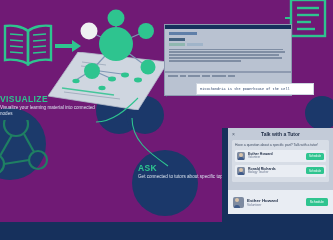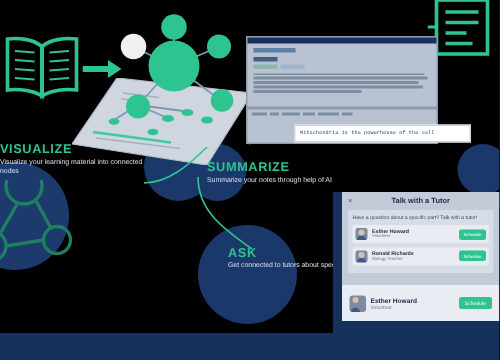--- a/index.html
+++ b/index.html
@@ -2,21 +2,21 @@
 <html><head>
 <meta charset="utf-8">
 <style>
   html,body{margin:0;padding:0;}
   body{
     width:333px;height:222px;overflow:hidden;
     background:#16305c;
     font-family:"Liberation Sans", sans-serif;
     position:relative;
   }
-  #stage{position:absolute;inset:0;background:#000000;overflow:hidden;}
+  #stage{position:absolute;inset:0;background:#701a75;overflow:hidden;}
 
   
   .blob{position:absolute;border-radius:50%;background:#1c3a6b;}
   .blob-bl{width:72px;height:72px;left:-26px;bottom:42px;}
   .blob-ask{width:66px;height:66px;left:132px;top:150px;background:#1b386a;}
   .blob-sum{width:38px;height:38px;left:126px;top:96px;background:#1b386a;}
   .blob-viz{width:46px;height:46px;left:96px;top:88px;background:#1b386a;}
   .blob-right{width:34px;height:34px;right:-6px;top:96px;background:#1b386a;}
 
   
@@ -77,21 +77,21 @@
   .feat{position:absolute;}
   .feat .ttl{
     font-size:8.5px;font-weight:bold;color:#2ec48f;letter-spacing:.4px;
     line-height:10px;margin:0 0 1px 0;
   }
   .feat .desc{
     font-size:4.6px;color:#d9e2ee;line-height:6px;margin:0;max-width:106px;
   }
   .feat-viz{left:0px;top:94px;}
   .feat-sum{left:138px;top:106px;}
-  .feat-ask{left:152px;top:163px;}
+  .feat-ask{left:138px;top:163px;}
 
   
   .fconn{position:absolute;stroke:#2ec48f;fill:none;stroke-width:1.1;}
 
   
   .brand{position:absolute;left:6px;top:170px;}
   .brand h1{
     margin:0;font-size:27px;line-height:29px;font-weight:bold;
     color:#ffffff;letter-spacing:-.6px;
   }
@@ -272,24 +272,20 @@
 
   <div class="summary">
     <span>Mitochondria is the powerhouse of the cell</span>
   </div>
 
   <div class="feat feat-viz">
     <p class="ttl">VISUALIZE</p>
     <p class="desc">Visualize your learning material into connected nodes</p>
   </div>
 
-  <div class="feat feat-sum">
-    <p class="ttl">SUMMARIZE</p>
-    <p class="desc">Summarize your notes through help of AI</p>
-  </div>
 
   <div class="feat feat-ask">
     <p class="ttl">ASK</p>
     <p class="desc">Get connected to tutors about specific topics</p>
   </div>
 
   <svg class="fconn" style="left:128px;top:118px;width:46px;height:52px;" viewBox="0 0 46 52">
     <path d="M4 0 C4 22 20 34 40 48" fill="none" stroke="#2ec48f" stroke-width="1.1"></path>
   </svg>
   <svg class="fconn" style="left:96px;top:96px;width:44px;height:30px;" viewBox="0 0 44 30">

